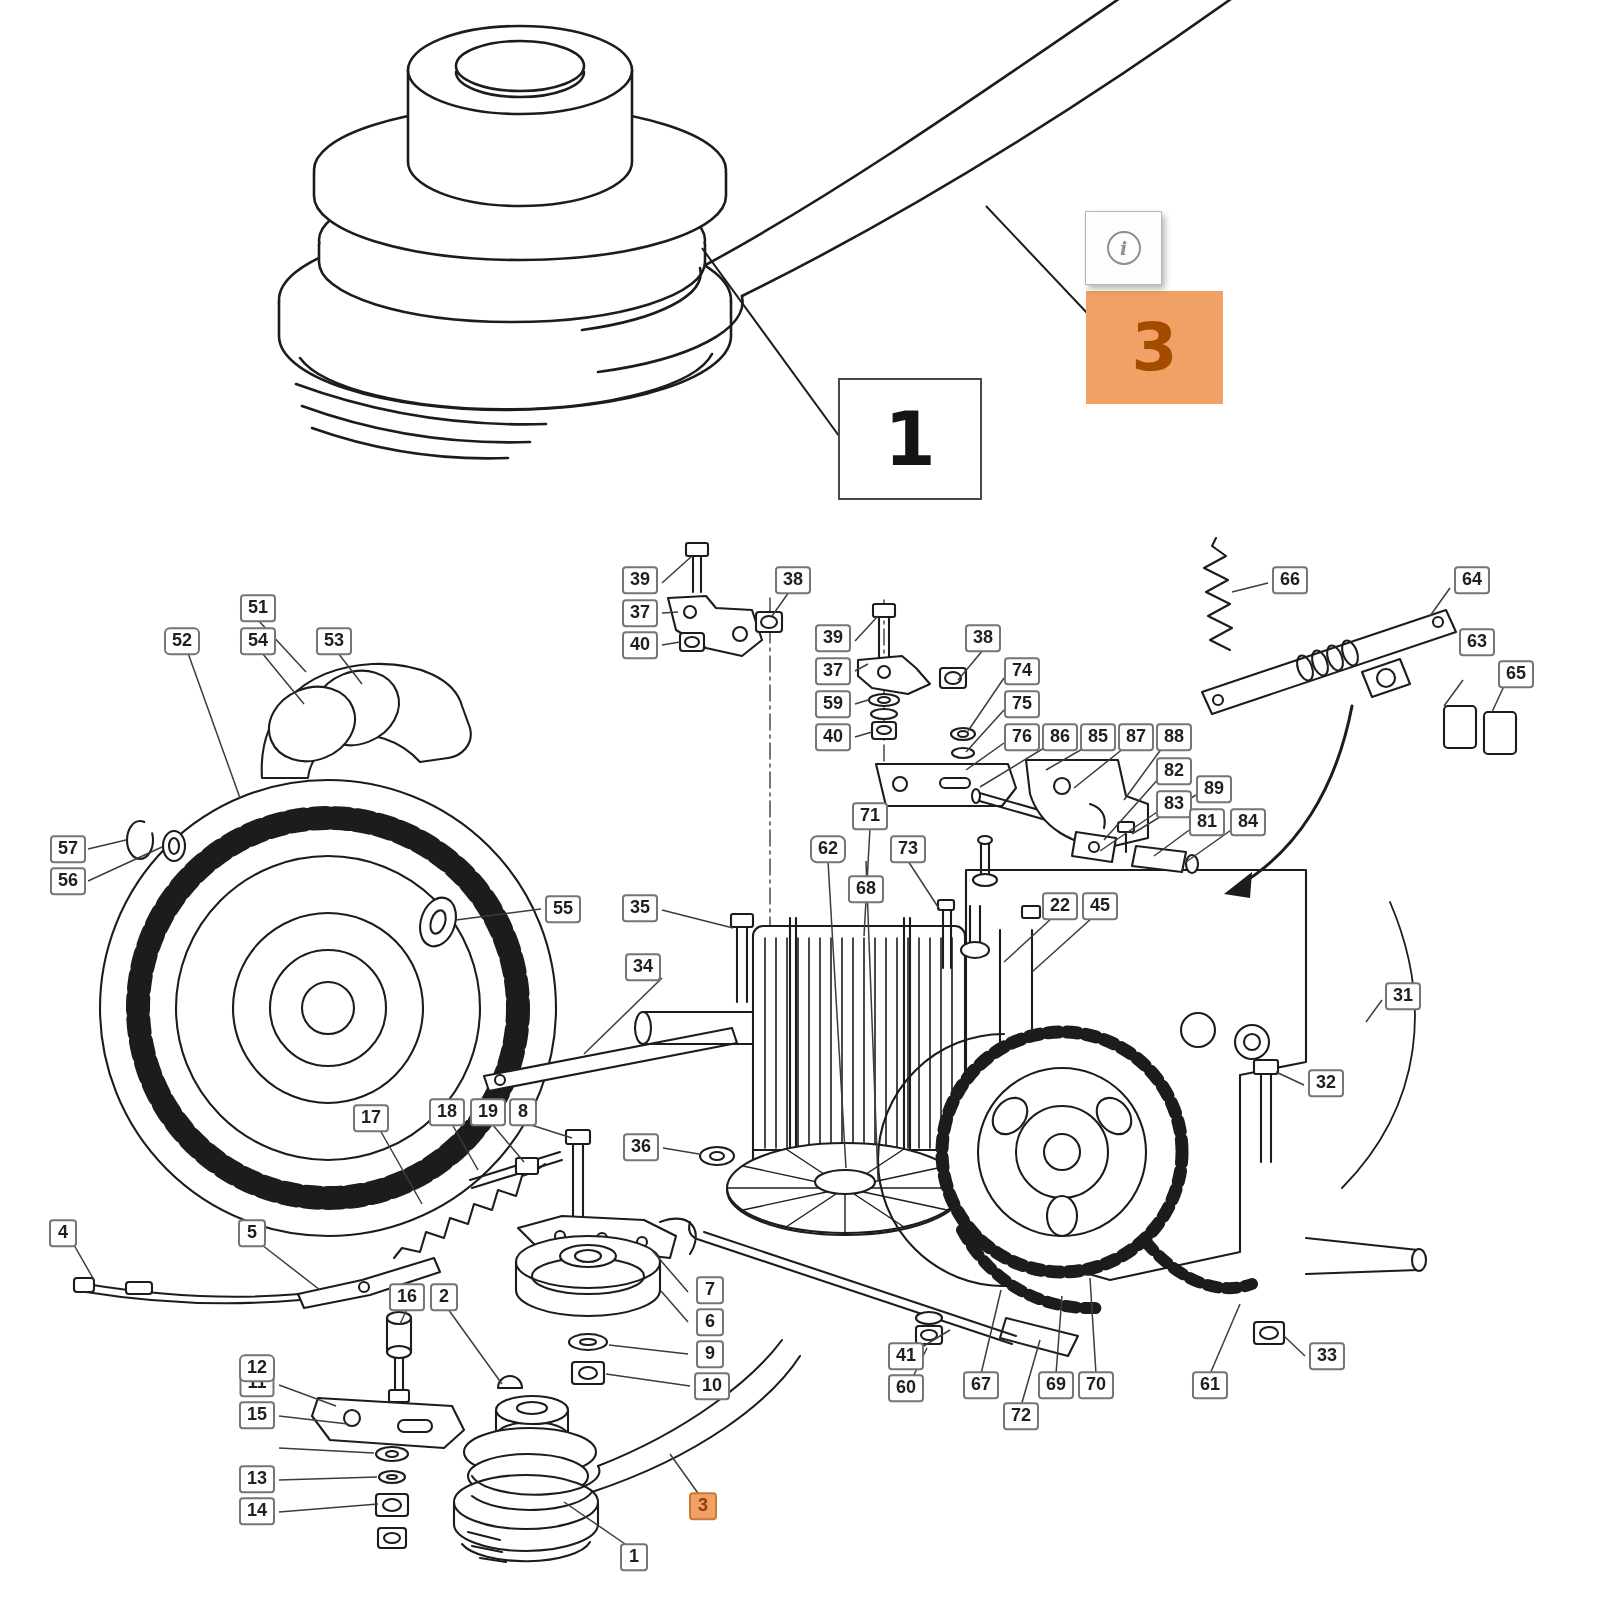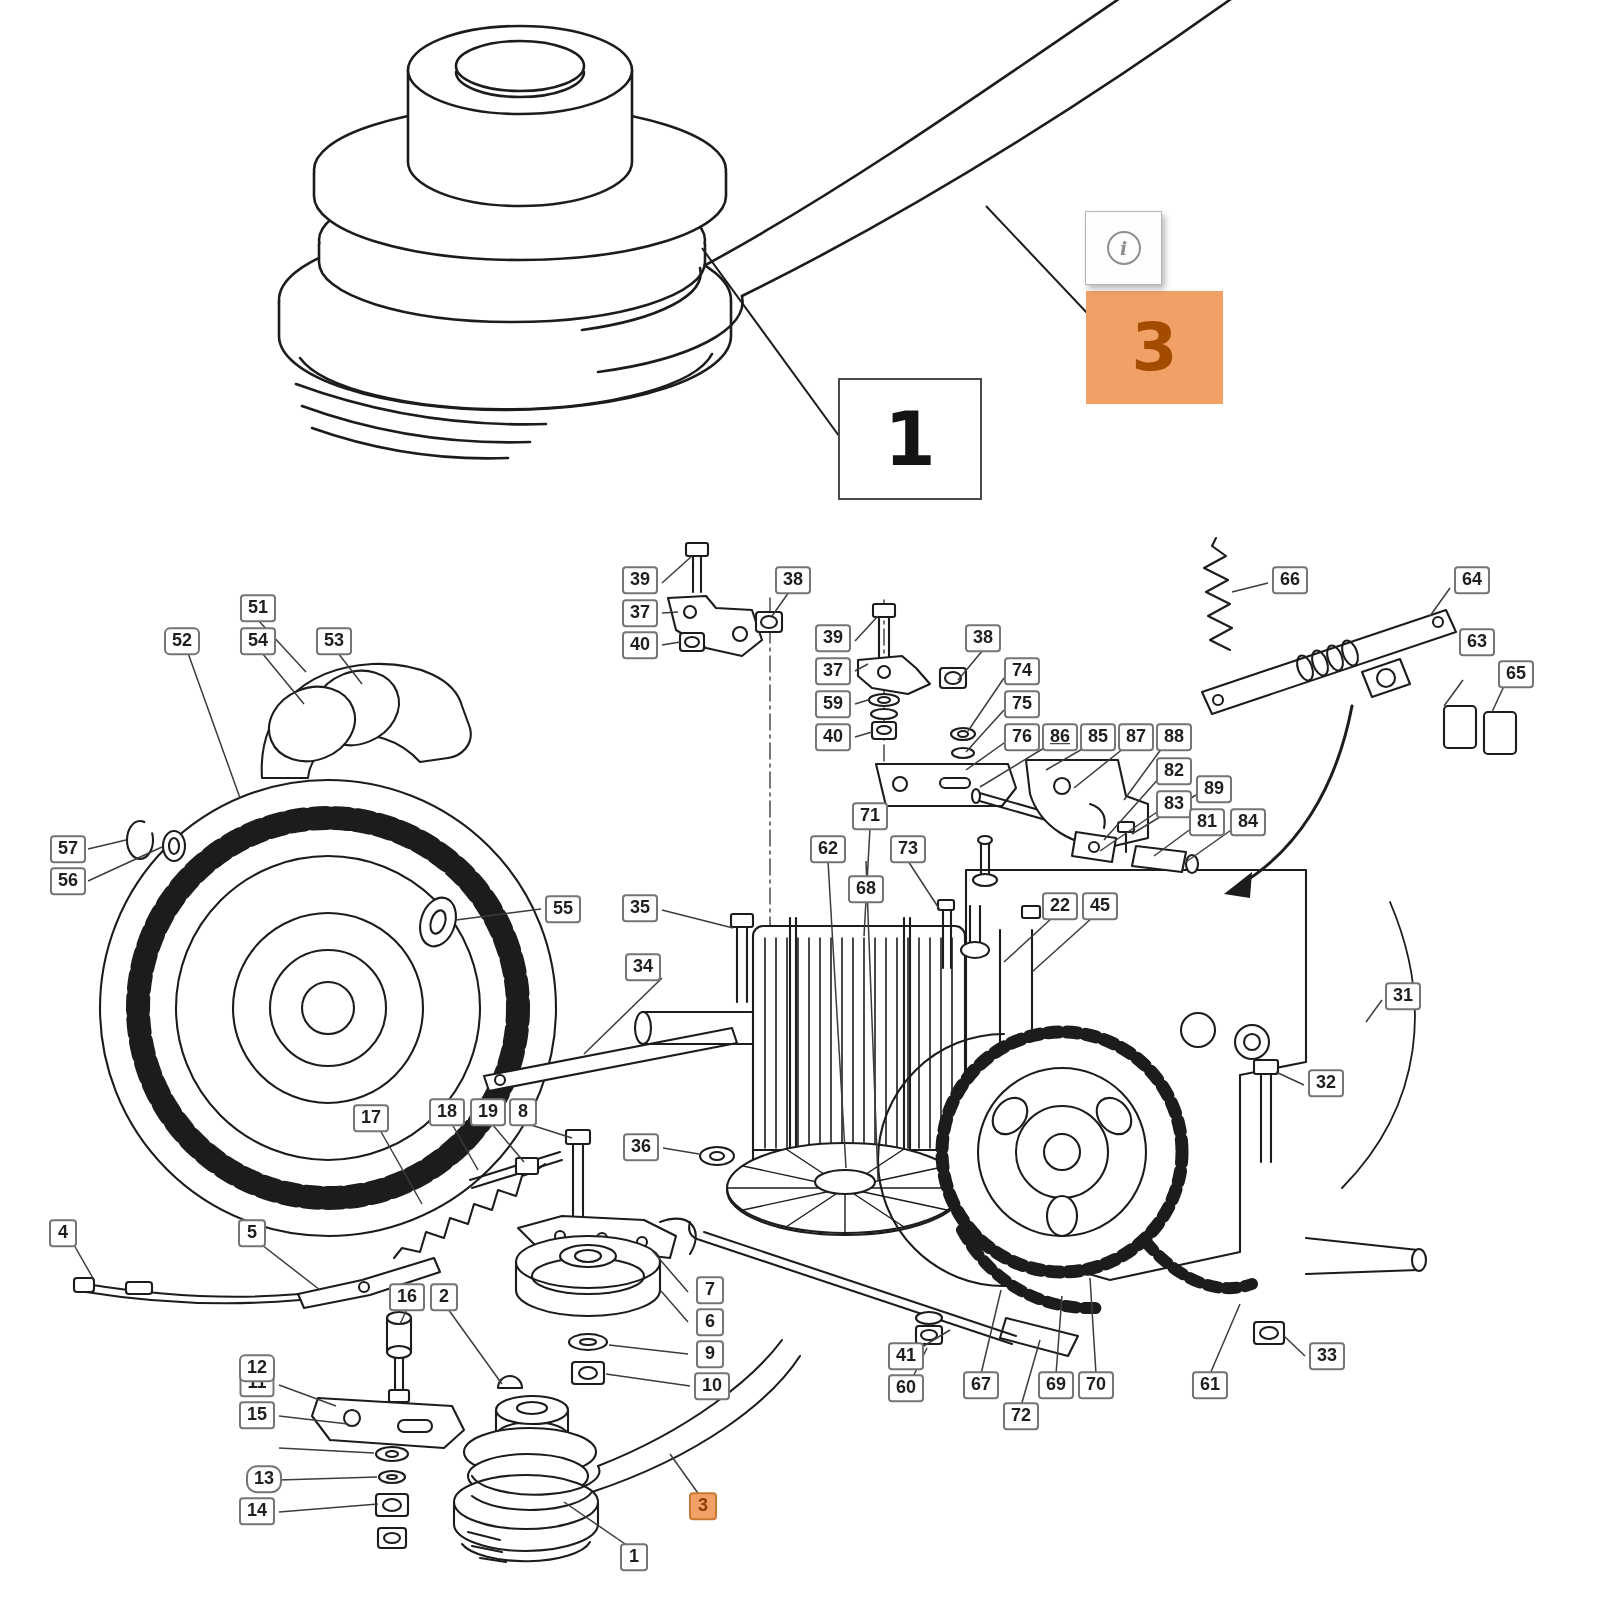--- a/index.html
+++ b/index.html
@@ -440,35 +440,35 @@
       <div class="plabel" style="left: 640px; top: 645px;">40</div>
       <div class="plabel" style="left: 793px; top: 580px;">38</div>
       <div class="plabel" style="left: 833px; top: 638px;">39</div>
       <div class="plabel" style="left: 833px; top: 671px;">37</div>
       <div class="plabel" style="left: 833px; top: 704px;">59</div>
       <div class="plabel" style="left: 833px; top: 737px;">40</div>
       <div class="plabel" style="left: 983px; top: 638px;">38</div>
       <div class="plabel" style="left: 1022px; top: 671px;">74</div>
       <div class="plabel" style="left: 1022px; top: 704px;">75</div>
       <div class="plabel" style="left: 1022px; top: 737px;">76</div>
-      <div class="plabel" style="left: 1060px; top: 737px; text-decoration: underline;">86</div>
+      <div class="plabel" style="left: 1060px; top: 737px;">86</div>
       <div class="plabel" style="left: 1098px; top: 737px;">85</div>
       <div class="plabel" style="left: 1136px; top: 737px;">87</div>
       <div class="plabel" style="left: 1174px; top: 737px;">88</div>
       <div class="plabel" style="left: 1174px; top: 771px;">82</div>
       <div class="plabel" style="left: 1174px; top: 804px;">83</div>
       <div class="plabel" style="left: 1214px; top: 789px;">89</div>
       <div class="plabel" style="left: 1207px; top: 822px;">81</div>
       <div class="plabel" style="left: 1248px; top: 822px;">84</div>
       <div class="plabel" style="left: 1290px; top: 580px;">66</div>
       <div class="plabel" style="left: 1472px; top: 580px;">64</div>
       <div class="plabel" style="left: 1477px; top: 642px;">63</div>
       <div class="plabel" style="left: 1516px; top: 674px;">65</div>
       <div class="plabel" style="left: 870px; top: 816px;">71</div>
-      <div class="plabel" style="left: 828px; top: 849px;">62</div>
+      <div class="plabel" style="left: 828px; top: 849px; border-radius: 7px;">62</div>
       <div class="plabel" style="left: 866px; top: 849px; margin-top: 40px;">68</div>
       <div class="plabel" style="left: 908px; top: 849px;">73</div>
       <div class="plabel" style="left: 1060px; top: 906px;">22</div>
       <div class="plabel" style="left: 1100px; top: 906px;">45</div>
       <div class="plabel" style="left: 258px; top: 608px;">51</div>
       <div class="plabel" style="left: 182px; top: 641px; border-radius: 6px;">52</div>
       <div class="plabel" style="left: 258px; top: 641px;">54</div>
       <div class="plabel" style="left: 334px; top: 641px;">53</div>
       <div class="plabel" style="left: 68px; top: 849px;">57</div>
       <div class="plabel" style="left: 68px; top: 881px;">56</div>
@@ -487,21 +487,21 @@
       <div class="plabel" style="left: 252px; top: 1233px;">5</div>
       <div class="plabel" style="left: 407px; top: 1297px;">16</div>
       <div class="plabel" style="left: 444px; top: 1297px;">2</div>
       <div class="plabel" style="left: 710px; top: 1290px;">7</div>
       <div class="plabel" style="left: 710px; top: 1322px;">6</div>
       <div class="plabel" style="left: 710px; top: 1354px;">9</div>
       <div class="plabel" style="left: 712px; top: 1386px;">10</div>
       <div class="plabel" style="left: 257px; top: 1383px;">11</div>
       <div class="plabel" style="left: 257px; top: 1415px;">15</div>
       <div class="plabel" style="left: 257px; top: 1368px; border-radius: 6px;">12</div>
-      <div class="plabel" style="left: 264px; top: 1479px; border-radius: 11px;">13</div>
+      <div class="plabel" style="left: 257px; top: 1479px;">13</div>
       <div class="plabel" style="left: 257px; top: 1511px;">14</div>
       <div class="plabel" style="left: 906px; top: 1356px;">41</div>
       <div class="plabel" style="left: 906px; top: 1388px;">60</div>
       <div class="plabel" style="left: 981px; top: 1385px;">67</div>
       <div class="plabel" style="left: 1056px; top: 1385px;">69</div>
       <div class="plabel" style="left: 1096px; top: 1385px;">70</div>
       <div class="plabel" style="left: 1021px; top: 1416px;">72</div>
       <div class="plabel" style="left: 1210px; top: 1385px;">61</div>
       <div class="plabel hl" style="left: 703px; top: 1506px;">3</div>
       <div class="plabel" style="left: 634px; top: 1557px;">1</div>

